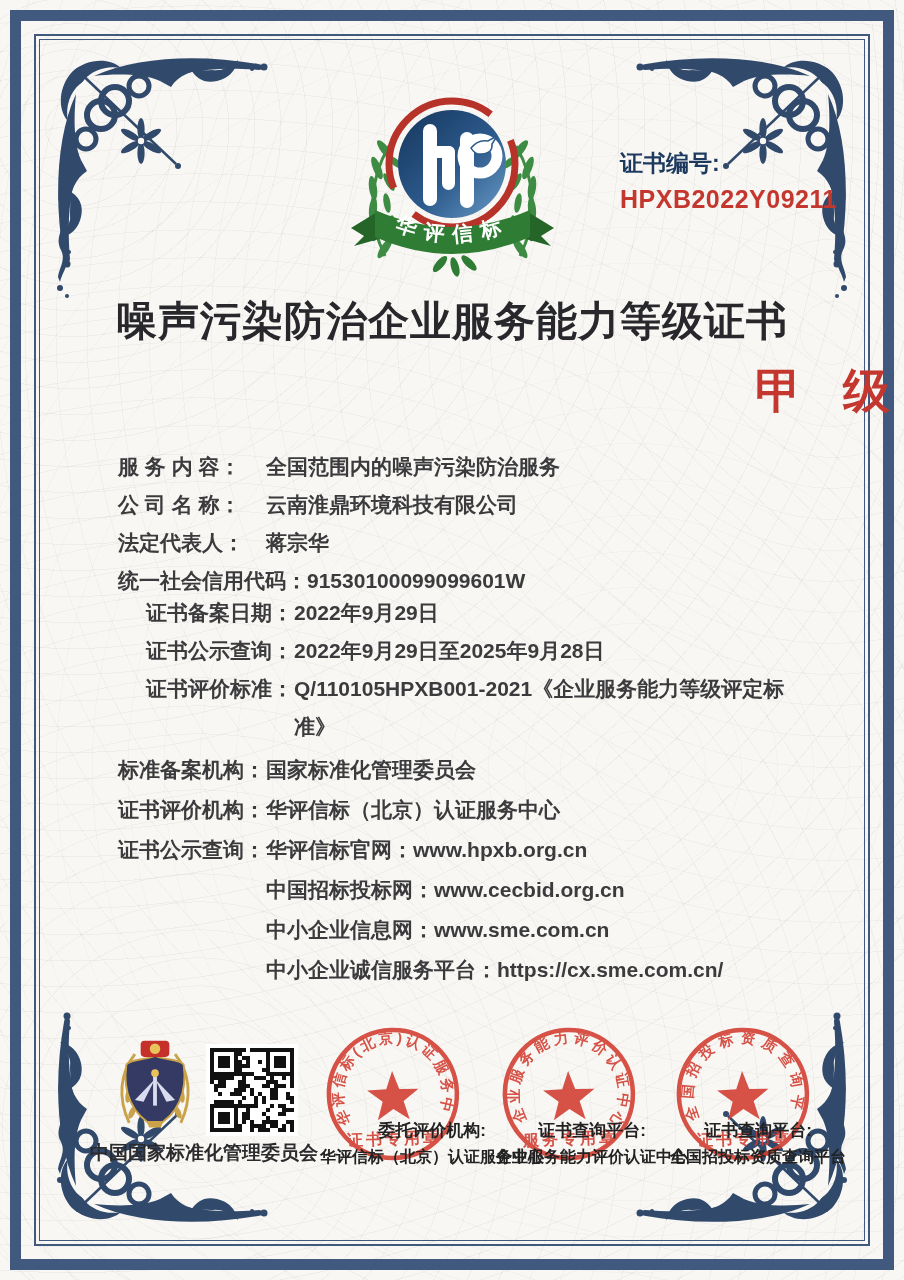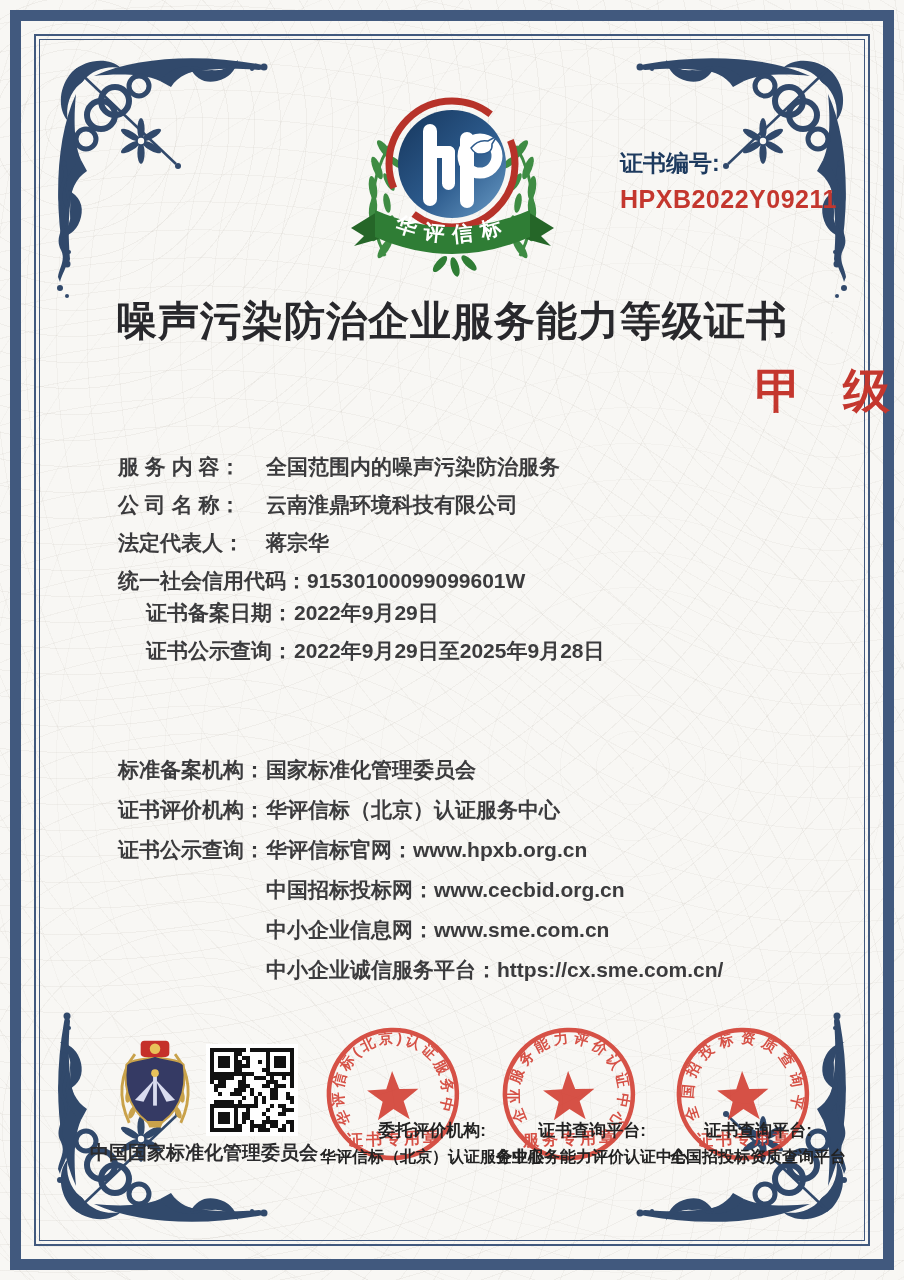--- a/index.html
+++ b/index.html
@@ -249,20 +249,24 @@
     <div class="row">
       <span class="lbl">证书备案日期：</span>
       <span class="val">2022年9月29日</span>
     </div>
 
     <div class="row">
       <span class="lbl">证书公示查询：</span>
       <span class="val">2022年9月29日至2025年9月28日</span>
     </div>
 
+    <div class="row">
+      <span class="lbl">证书评价标准：</span>
+      <span class="val">Q/110105HPXB001-2021《企业服务能力等级评定标准》</span>
+    </div>
   </div>
   <div class="sec s3">
     <div class="row">
       <span class="lbl">标准备案机构：</span>
       <span class="val">国家标准化管理委员会</span>
     </div>
 
     <div class="row">
       <span class="lbl">证书评价机构：</span>
       <span class="val">华评信标（北京）认证服务中心</span>

